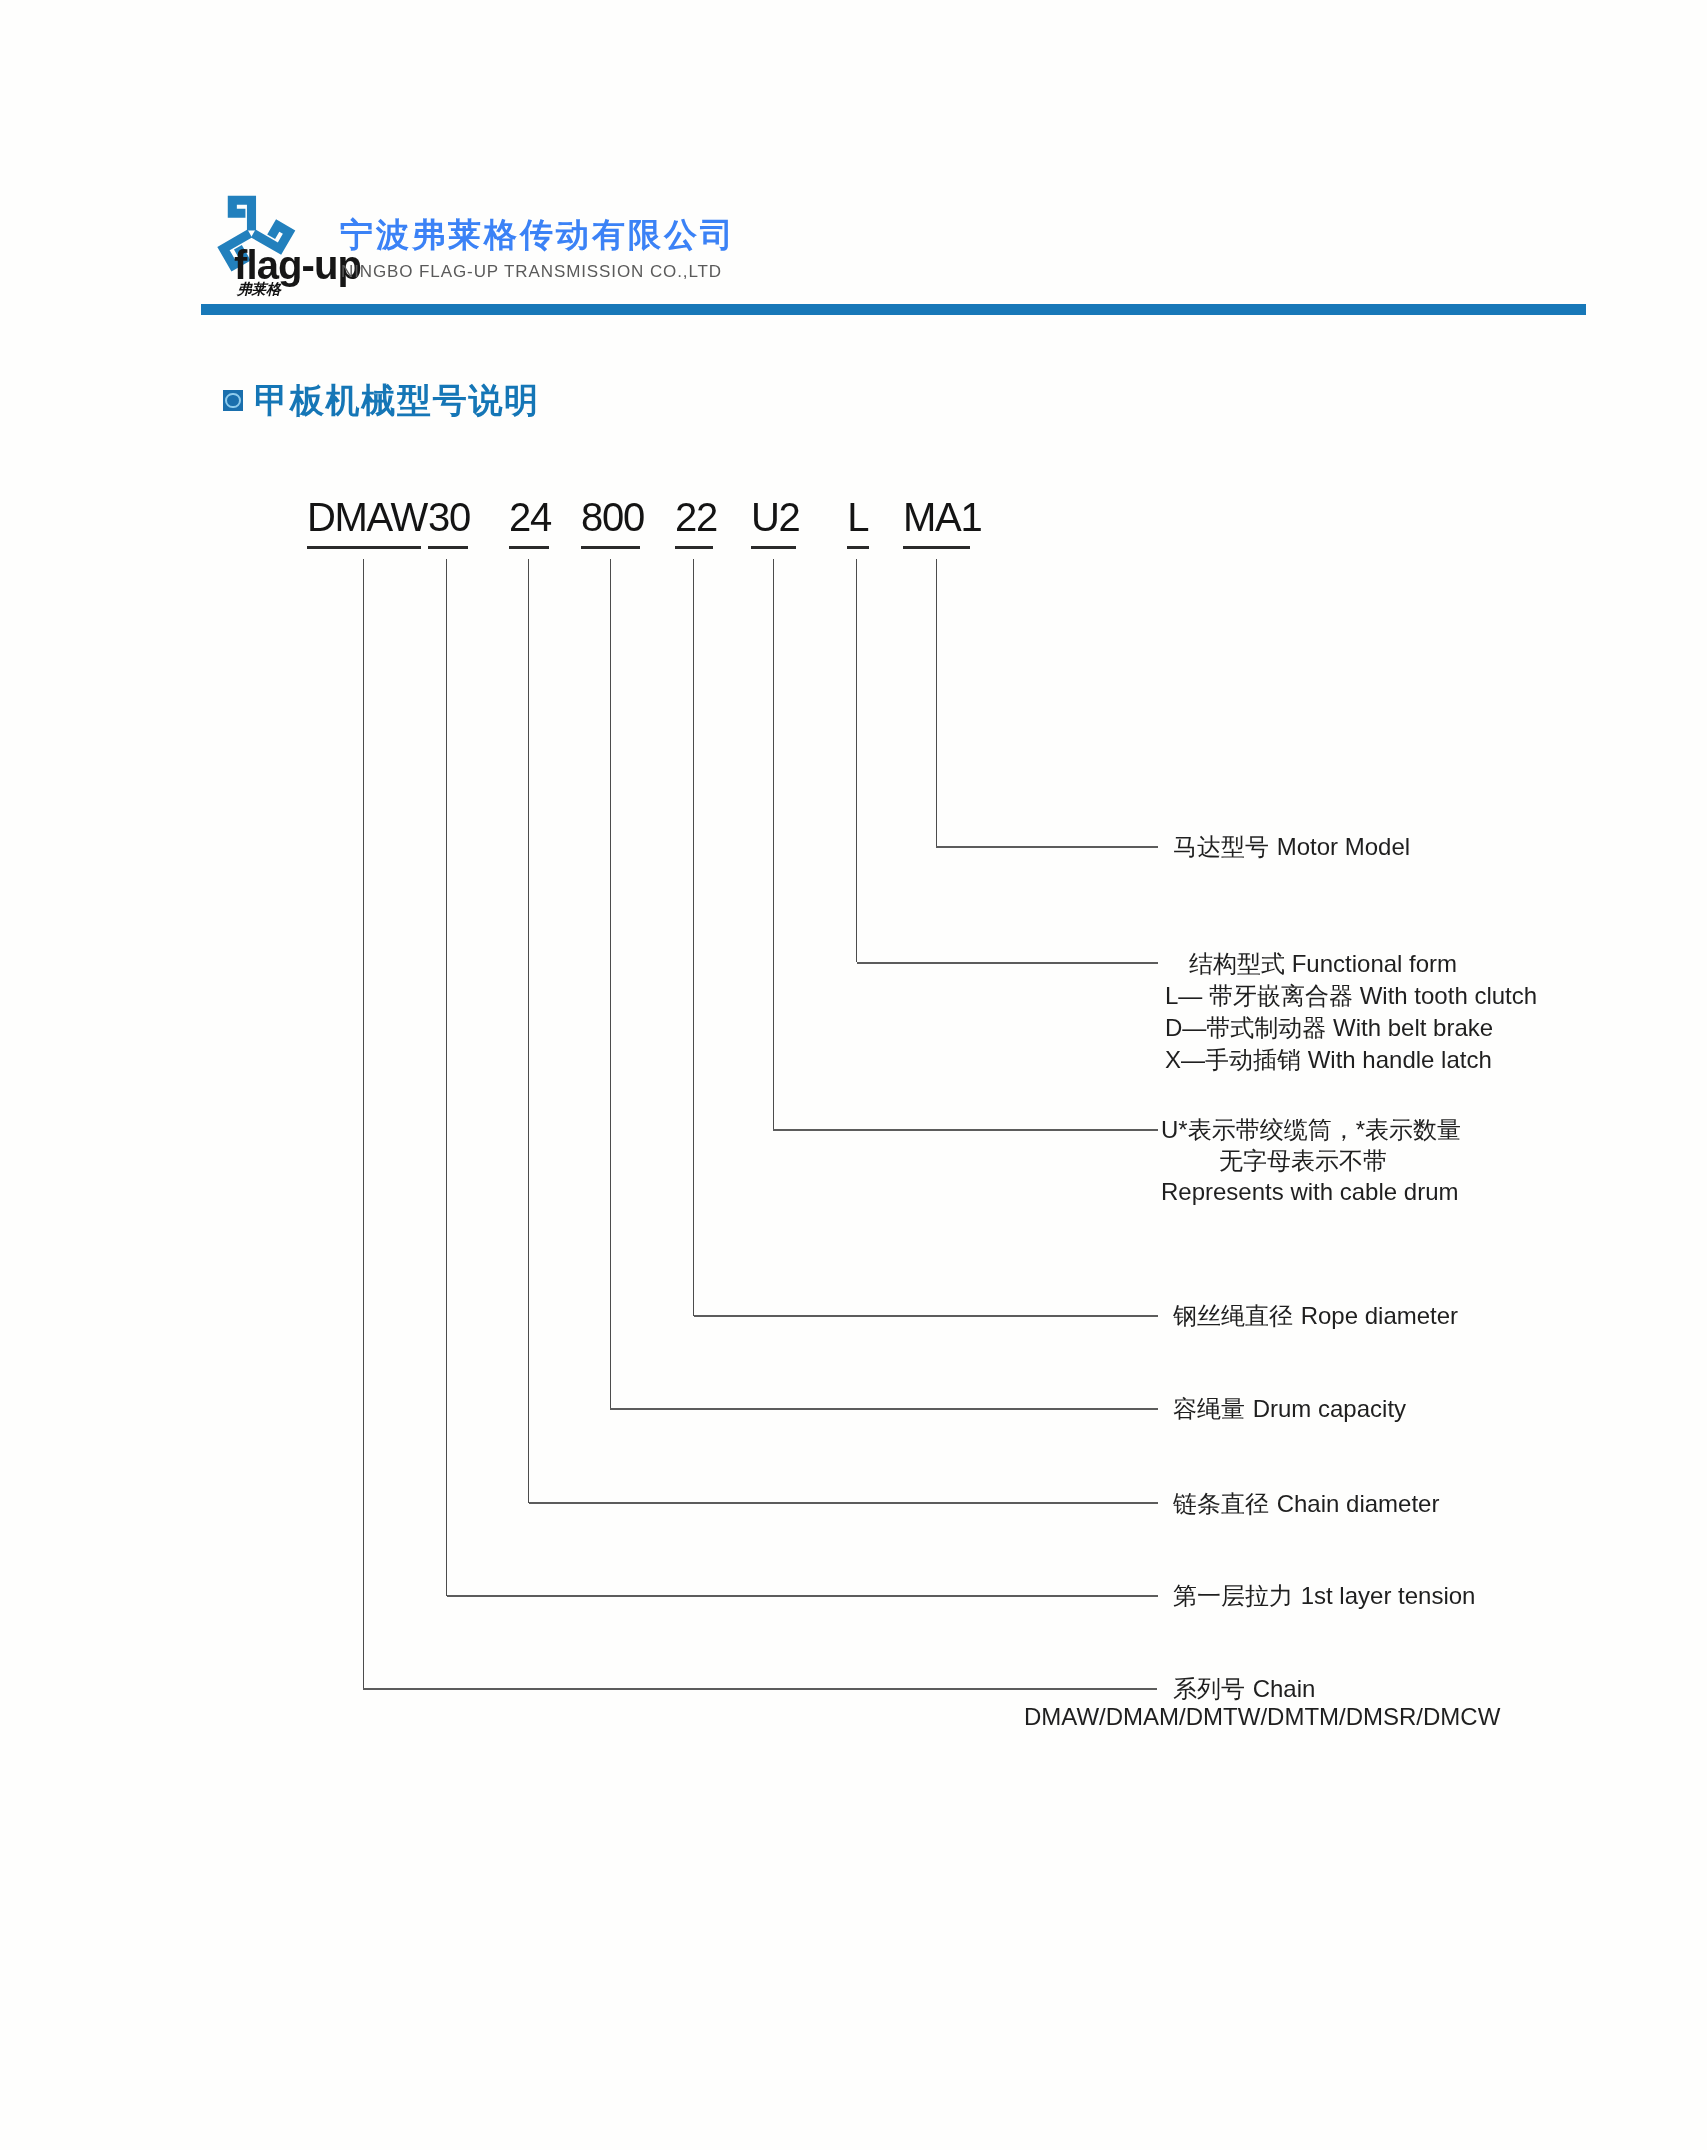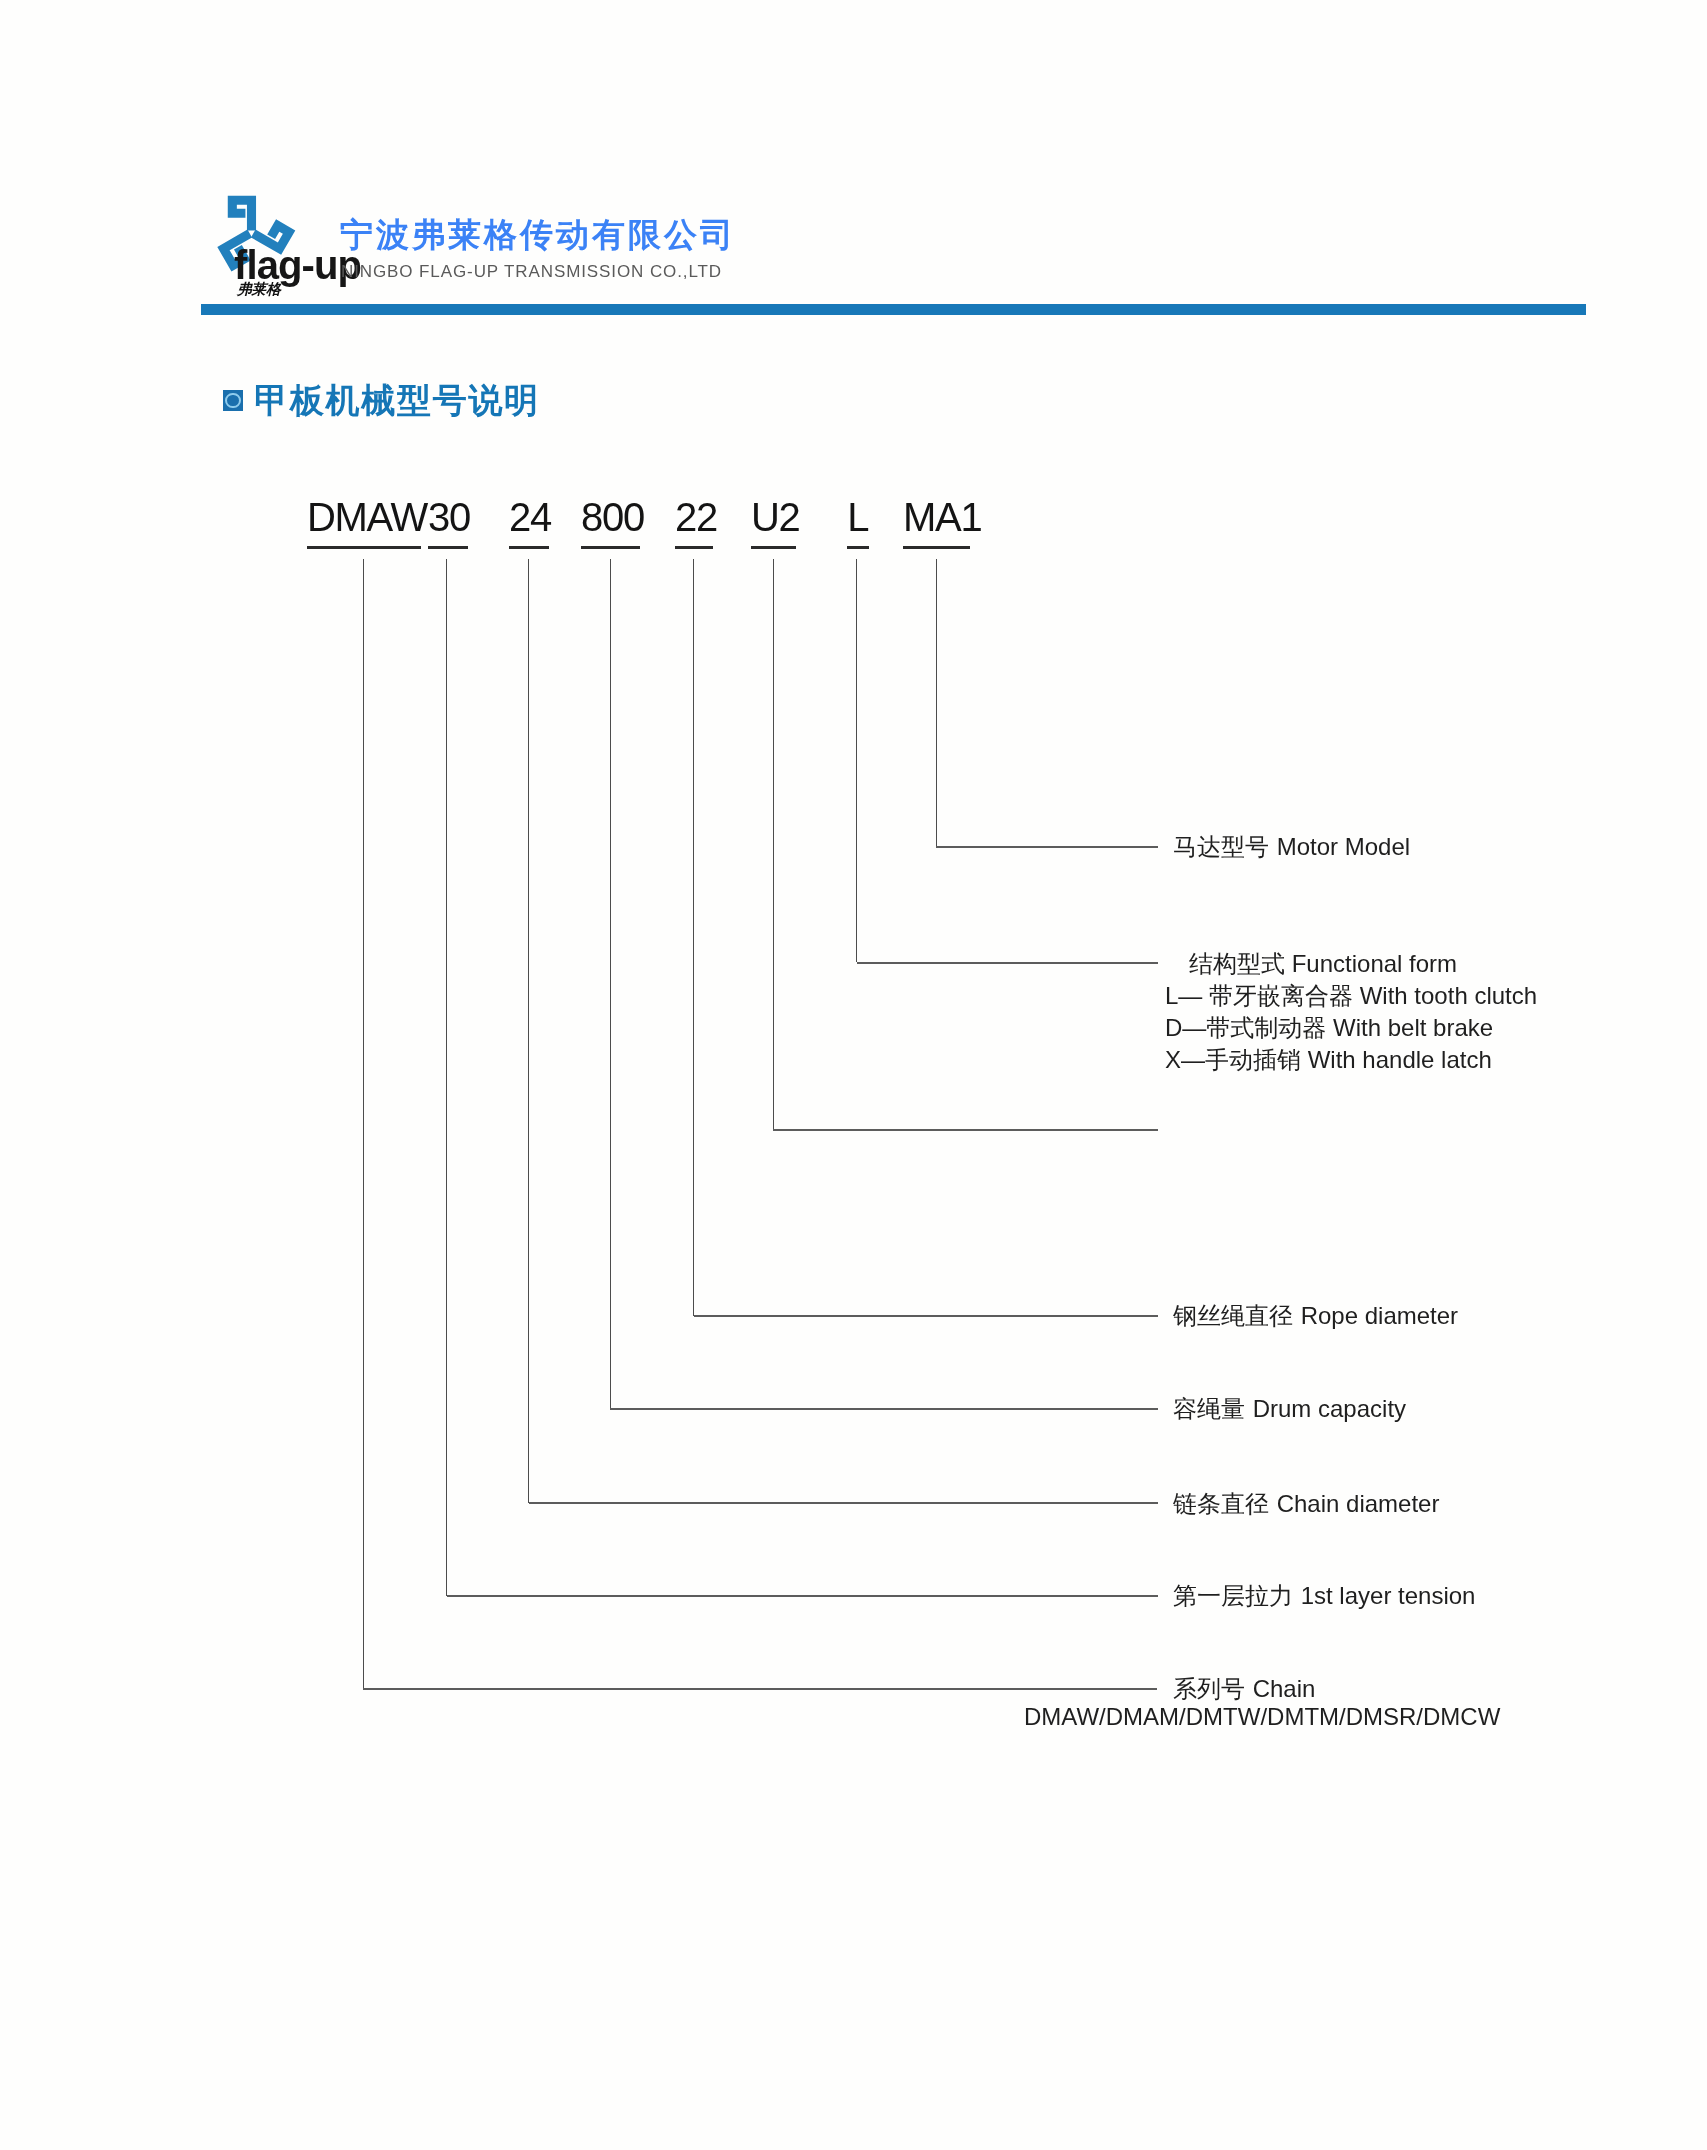--- a/index.html
+++ b/index.html
@@ -114,20 +114,25 @@
     <div>
       <span>D—带式制动器</span>
       <span>With belt brake</span>
     </div>
     <div>
       <span>X—手动插销</span>
       <span>With handle latch</span>
     </div>
   </div>
 
+  <div class="blk blk-cable">
+    <div>U*表示带绞缆筒，*表示数量</div>
+    <div>无字母表示不带</div>
+    <div>Represents with cable drum</div>
+  </div>
 
   <div class="lbl" style="left:1173px;top:1302px;">
     <span>钢丝绳直径</span><span class="en">Rope diameter</span>
   </div>
 
   <div class="lbl" style="left:1173px;top:1395px;">
     <span>容绳量</span><span class="en">Drum capacity</span>
   </div>
 
   <div class="lbl" style="left:1173px;top:1490px;">

